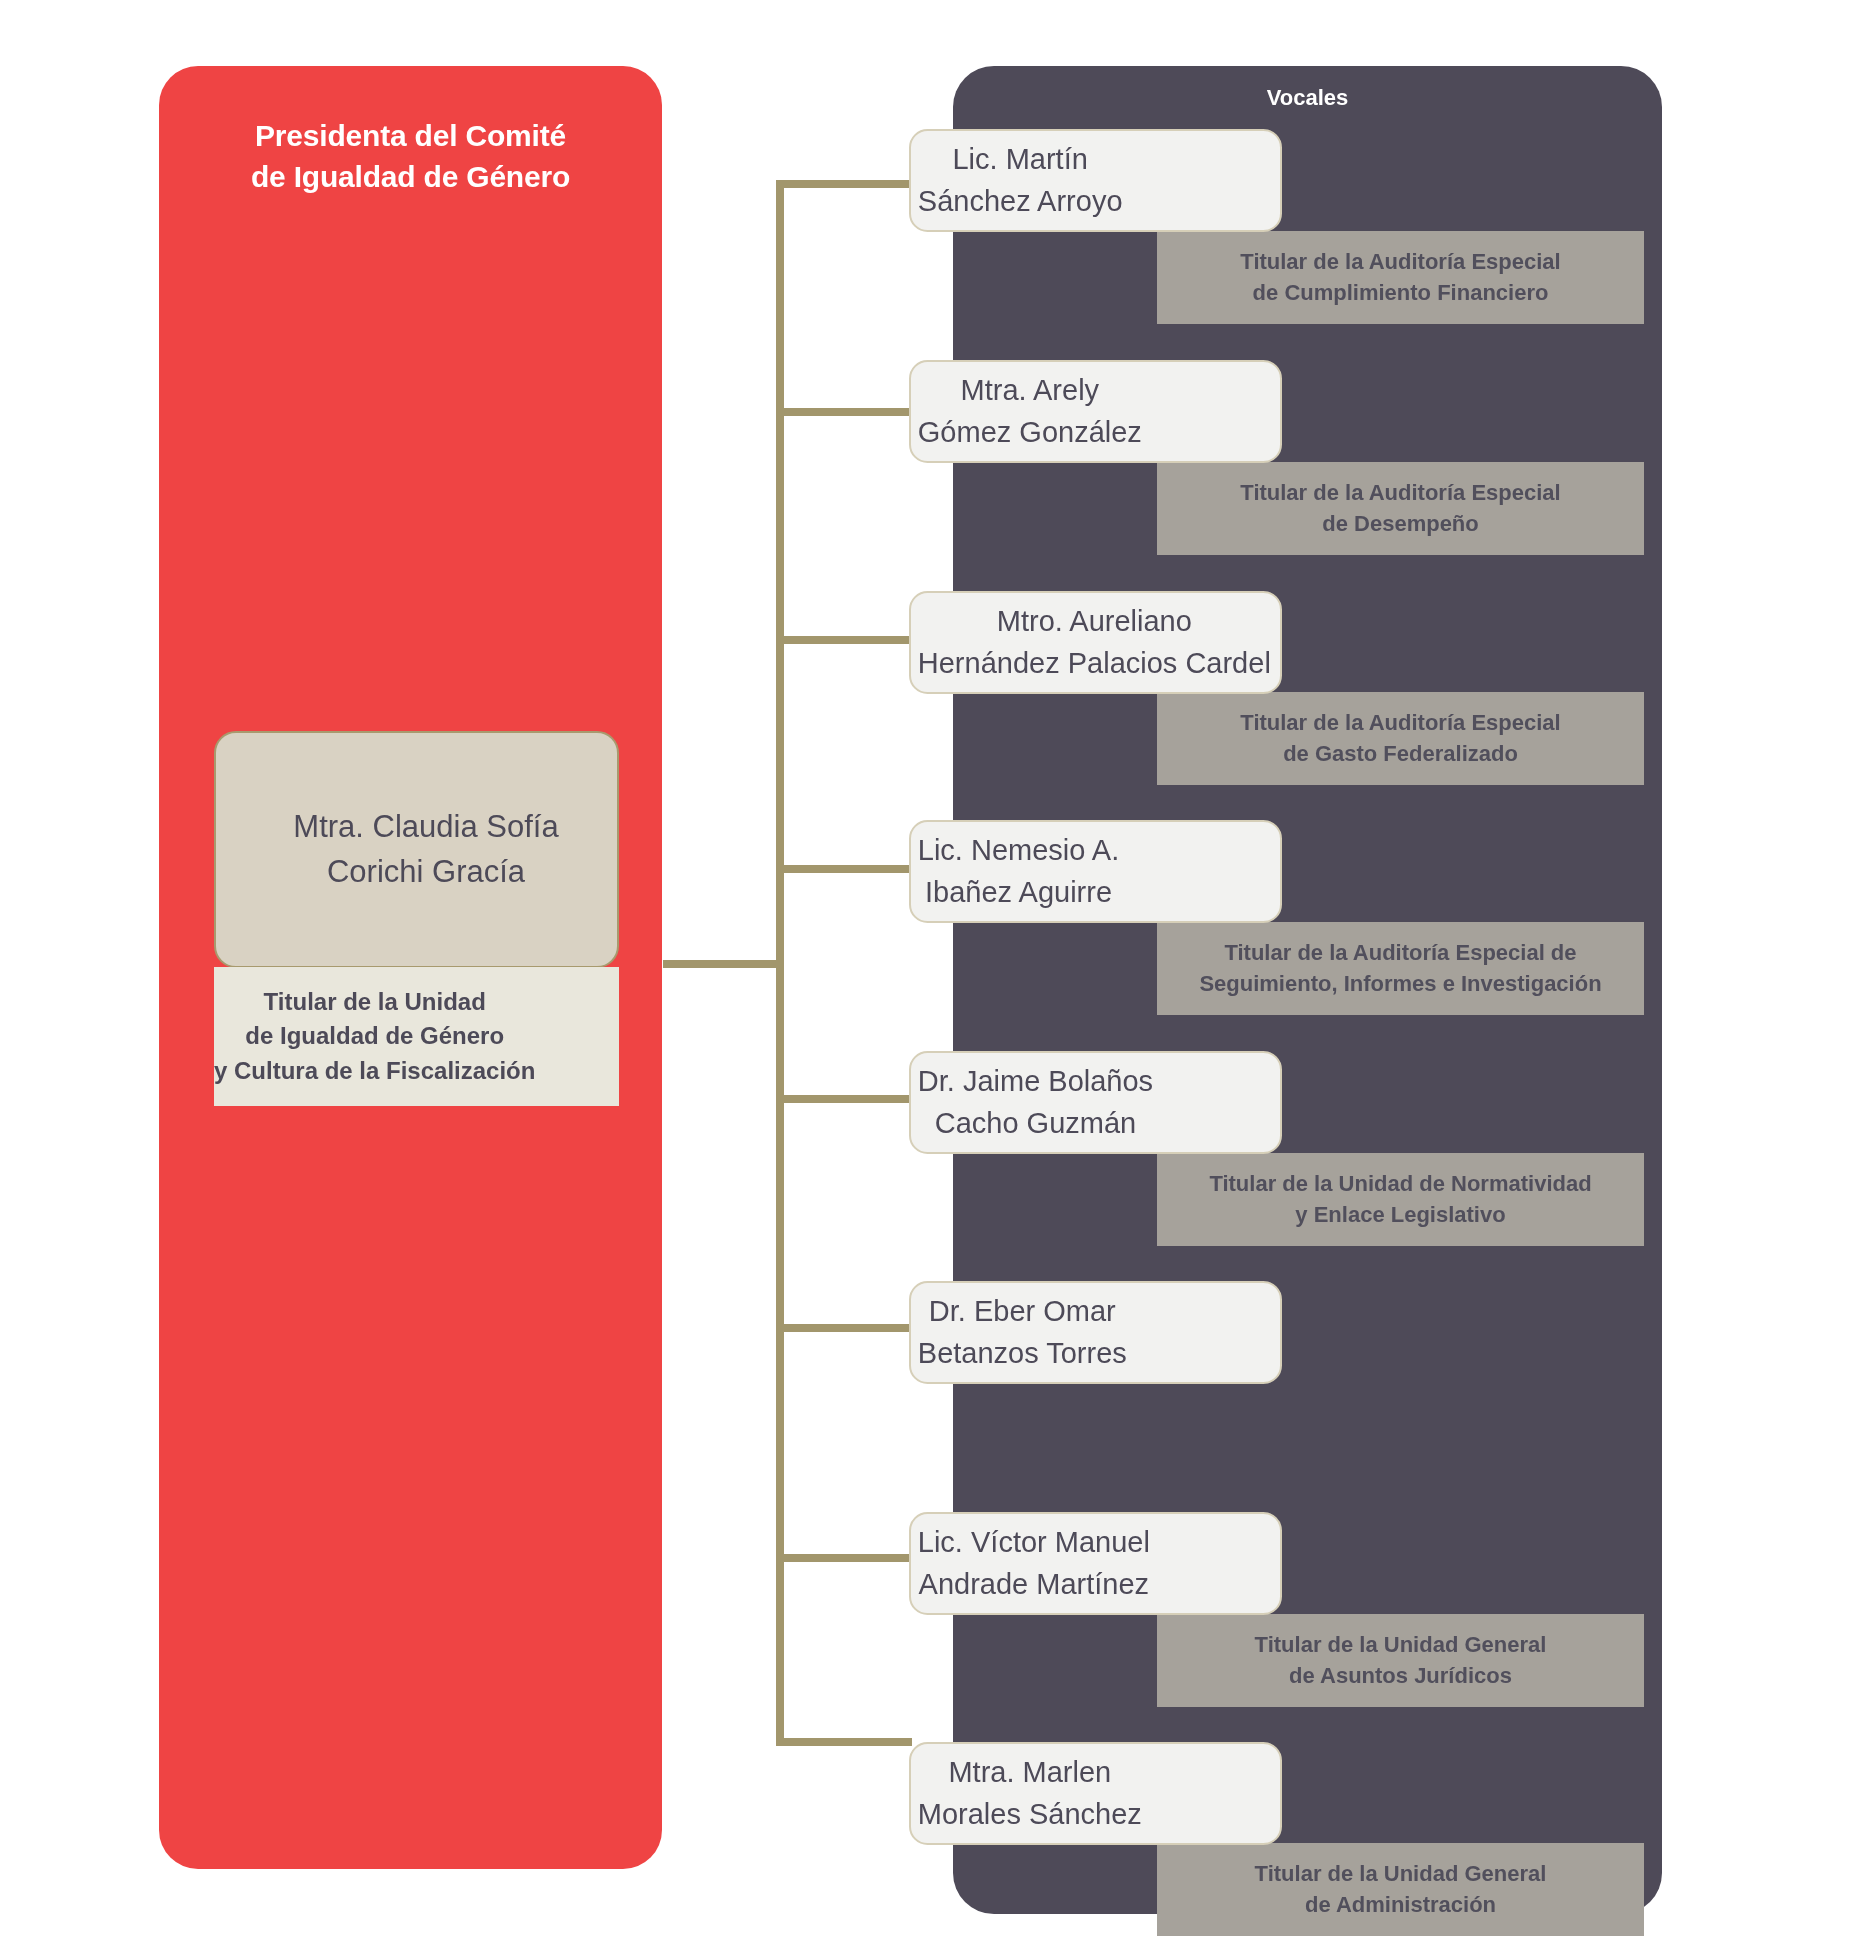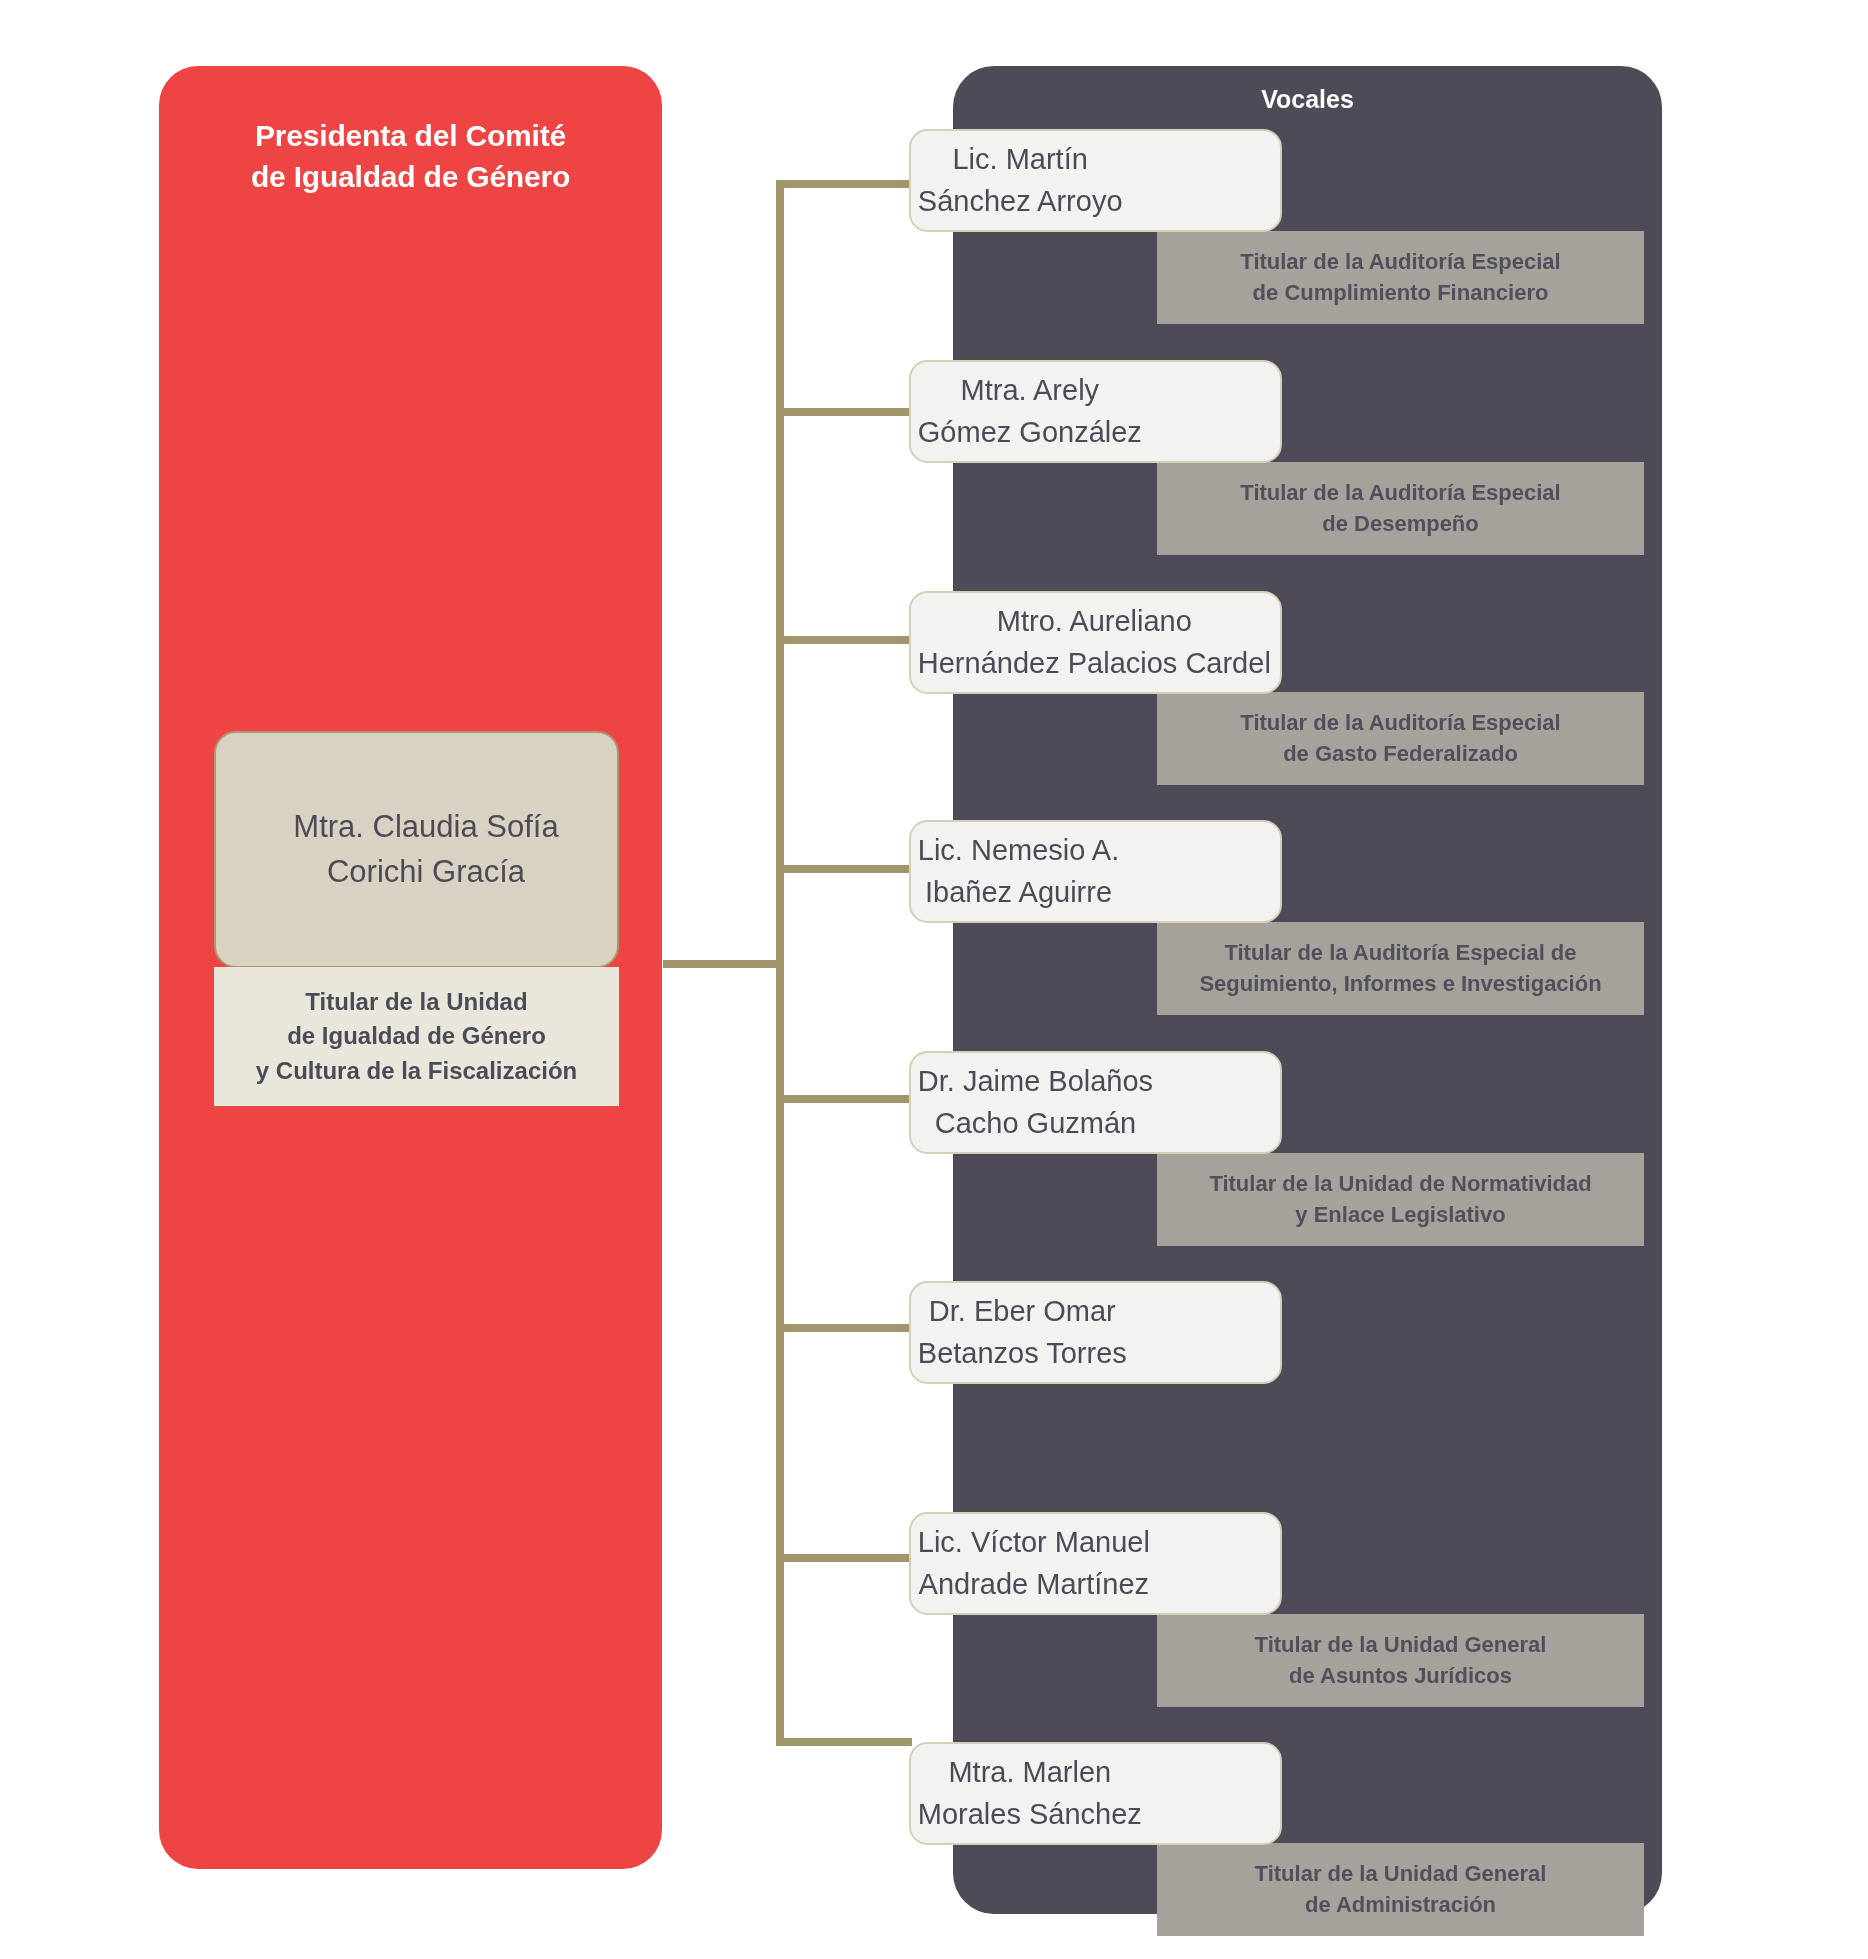--- a/index.html
+++ b/index.html
@@ -66,21 +66,21 @@
   }
   .president-role {
     position: absolute;
     left: 214px;
     top: 967px;
     width: 405px;
     height: 139px;
     background: #e9e7dc;
     display: flex;
     align-items: center;
-    justify-content: center;
+    justify-content: flex-start;
   }
   .president-role-text {
     color: #4d4a58;
     font-size: 24px;
     font-weight: bold;
     line-height: 1.42;
     text-align: center;
   }
 
   
@@ -93,21 +93,21 @@
     background: #4e4a58;
     border-radius: 41px;
   }
   .vocales-title {
     position: absolute;
     left: 0;
     top: 18.6px;
     width: 100%;
     text-align: center;
     color: #ffffff;
-    font-size: 25px;
+    font-size: 22px;
     font-weight: bold;
   }
 
   
   .conn {
     position: absolute;
     background: #a2966c;
   }
   .conn-trunk {
     left: 776px;

